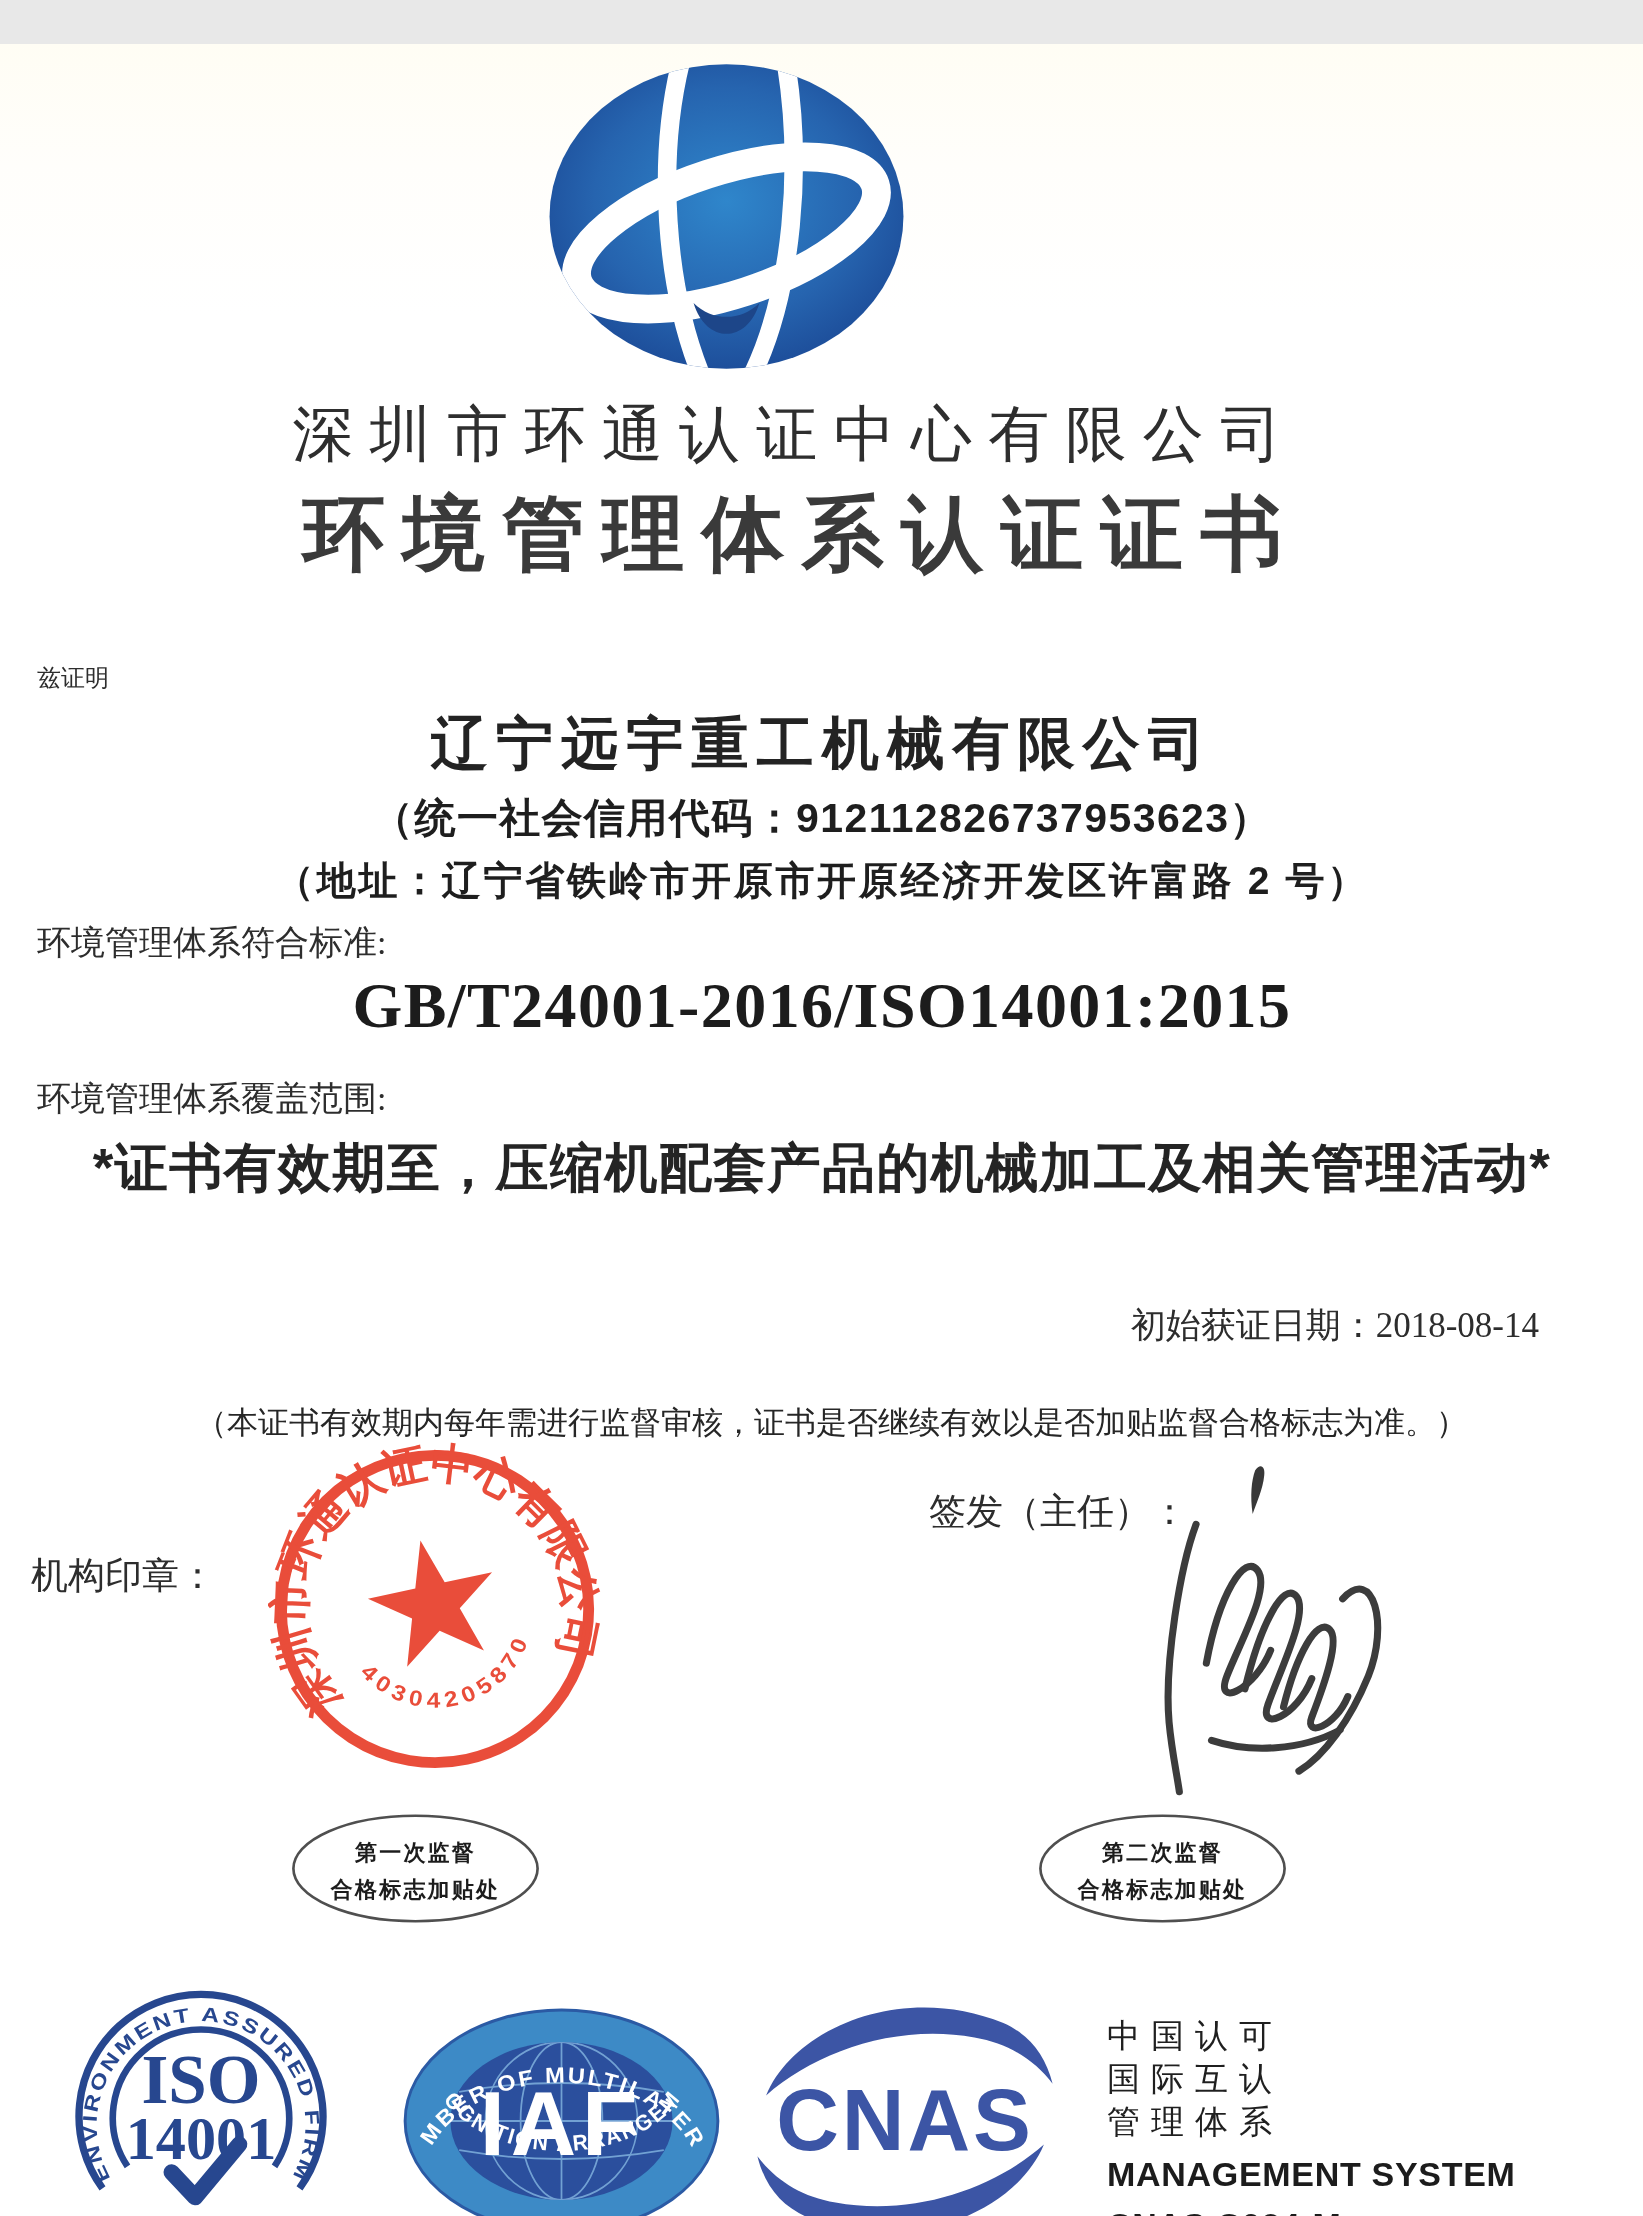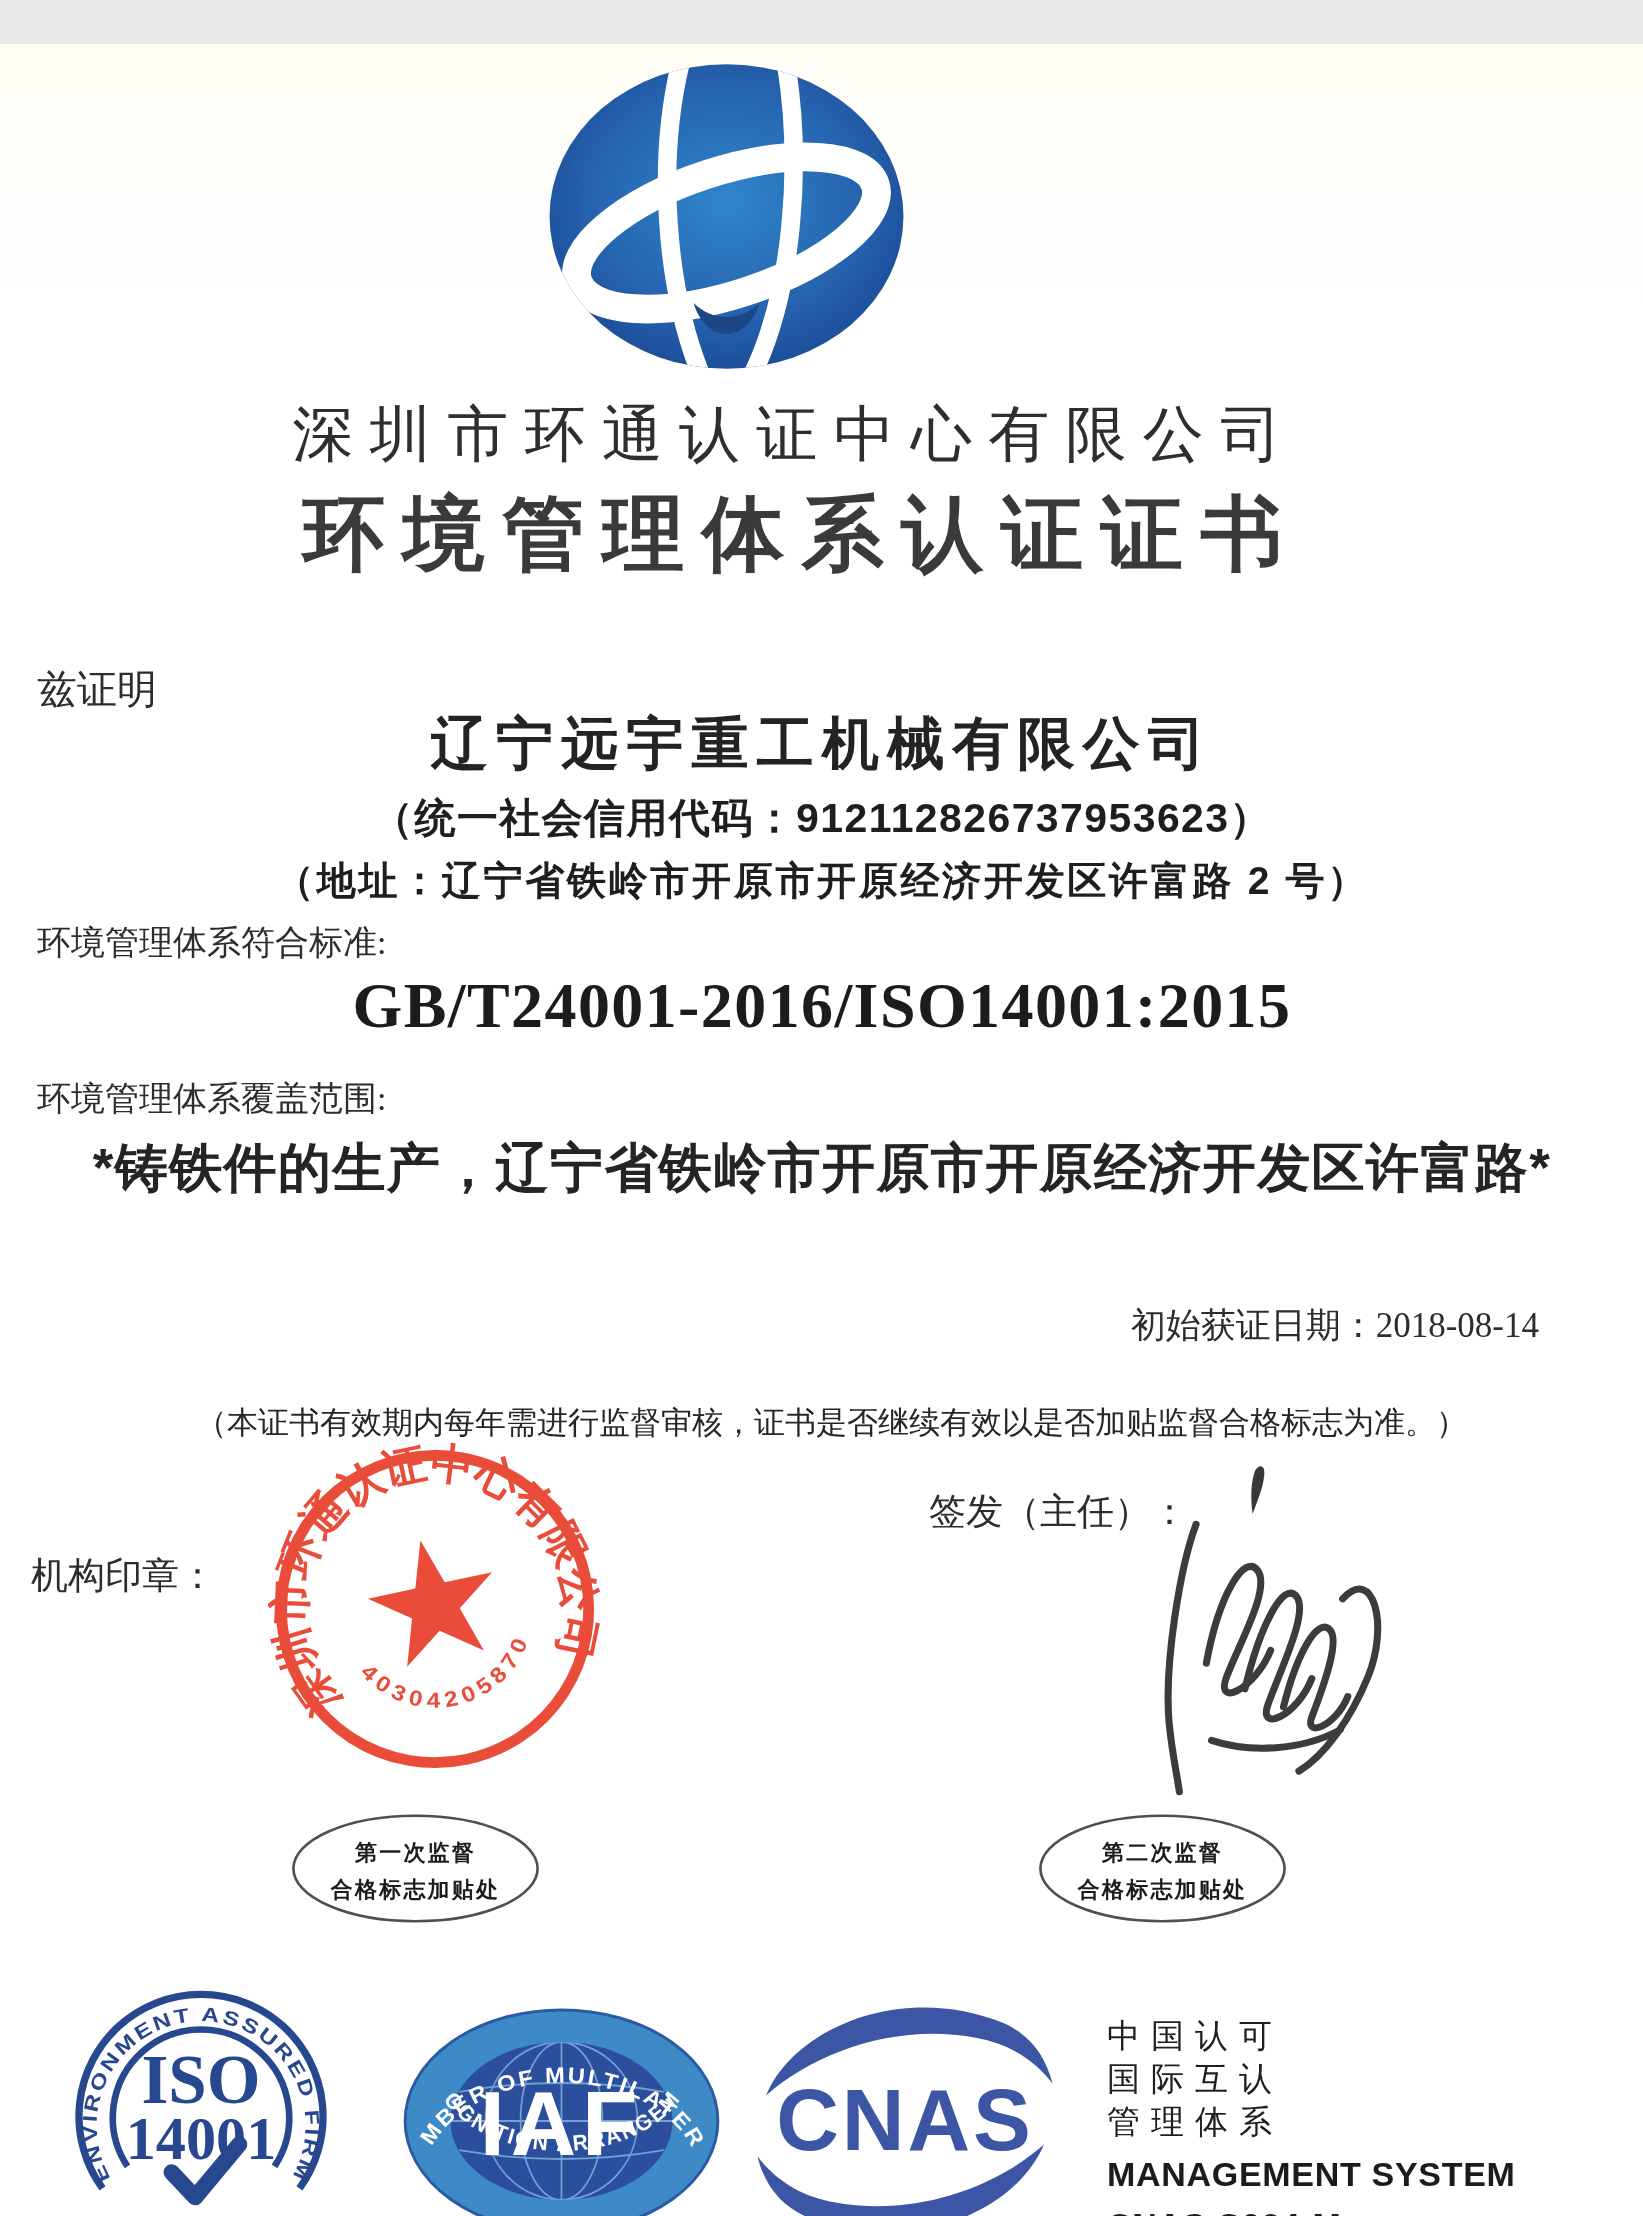--- a/index.html
+++ b/index.html
@@ -12,21 +12,21 @@
     margin-top:44px;
   }
   .abs { position:absolute; }
   .sans { font-family:"Liberation Sans","DejaVu Sans",sans-serif; }
   .center { left:0; width:100%; text-align:center; }
 
   .issuer { top:350px; font-size:61px; letter-spacing:16.3px; color:#2e2e2e; margin-left:-27px; }
   .main-title { top:436px; font-size:82px; font-weight:bold; letter-spacing:17.7px; color:#3a3a3a; margin-left:-20.4px; }
 
   .number-line { top:581px; right:88px; font-size:38px; color:#1f1f1f; }
-  .certify { top:618px; left:37px; font-size:40px; }
+  .certify { top:618px; left:37px; font-size:24px; }
 
   .company { top:662px; font-size:57px; font-weight:bold; letter-spacing:8.2px; color:#232323; }
   .credit  { top:747px; font-size:41px; font-weight:bold; letter-spacing:1.4px; color:#1e1e1e; }
   .address { top:810px; font-size:39px; font-weight:bold; letter-spacing:2.7px; color:#1e1e1e; }
 
   .std-label   { top:876px; left:37px; font-size:34px; }
   .standard    { top:925px; font-size:64px; font-weight:bold; letter-spacing:1.4px; color:#1c1c1c; }
   .scope-label { top:1032px; left:37px; font-size:34px; }
   .scope       { top:1089px; font-size:53px; font-weight:bold; letter-spacing:1.4px; color:#242424; }
 
@@ -87,21 +87,21 @@
 
   <div class="abs certify">兹证明</div>
   <div class="abs center company sans">辽宁远宇重工机械有限公司</div>
   <div class="abs center credit sans">（统一社会信用代码：912112826737953623）</div>
   <div class="abs center address sans">（地址：辽宁省铁岭市开原市开原经济开发区许富路 2 号）</div>
 
   <div class="abs std-label">环境管理体系符合标准:</div>
   <div class="abs center standard">GB/T24001-2016/ISO14001:2015</div>
 
   <div class="abs scope-label">环境管理体系覆盖范围:</div>
-  <div class="abs center scope sans">*铸铁件的生产，辽宁省铁岭市开原市开原经济开发区许富路*</div>
+  <div class="abs center scope sans">*证书有效期至，压缩机配套产品的机械加工及相关管理活动*</div>
 
   <div class="abs initial-line"><span>初始获证日期：</span><span>2018-08-14</span></div>
 
   <div class="abs center note">（本证书有效期内每年需进行监督审核，证书是否继续有效以是否加贴监督合格标志为准。）</div>
 
   <div class="abs seal-label">机构印章：</div>
   <div class="abs sign-label">签发（主任）：</div>
 
   <svg class="abs seal-svg" viewBox="0 0 200 200">
     <defs>

